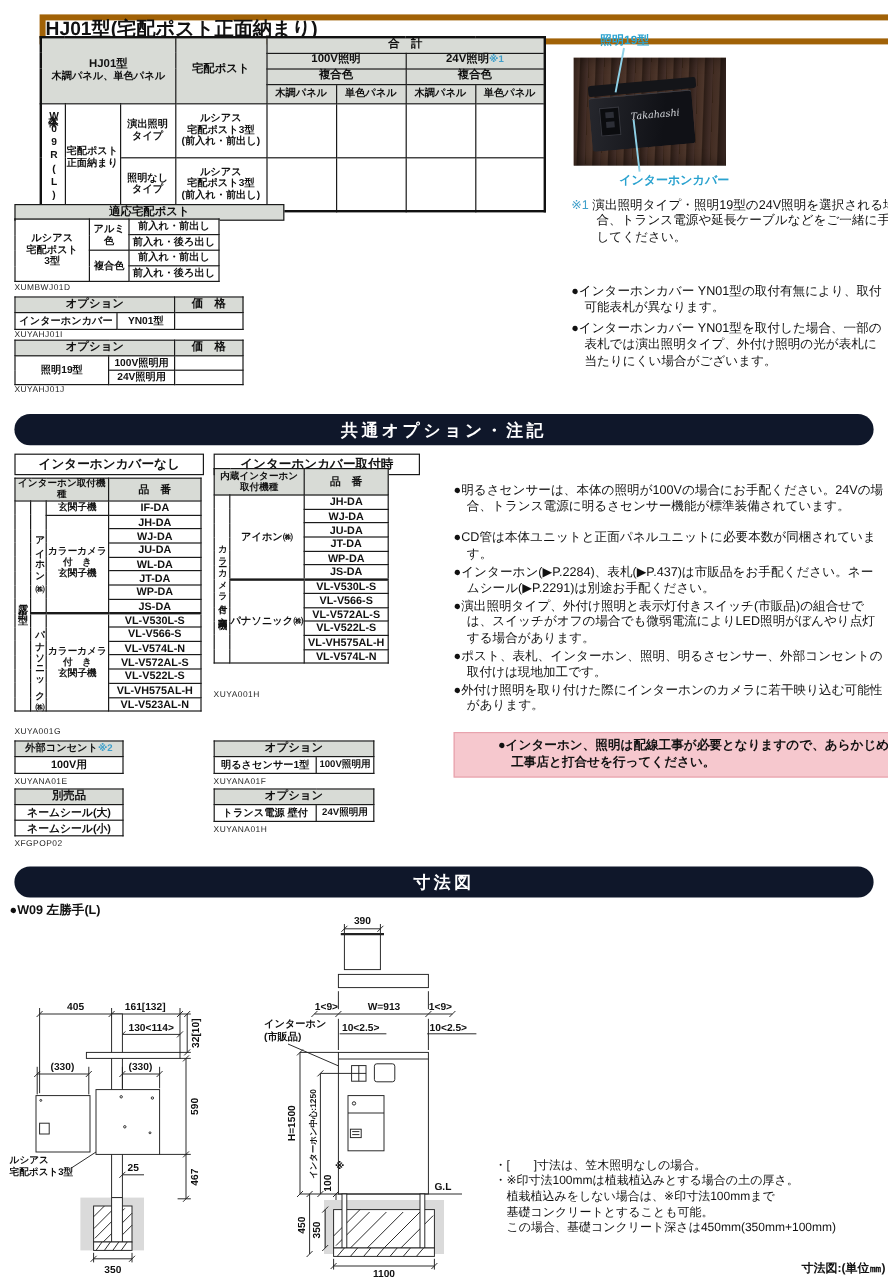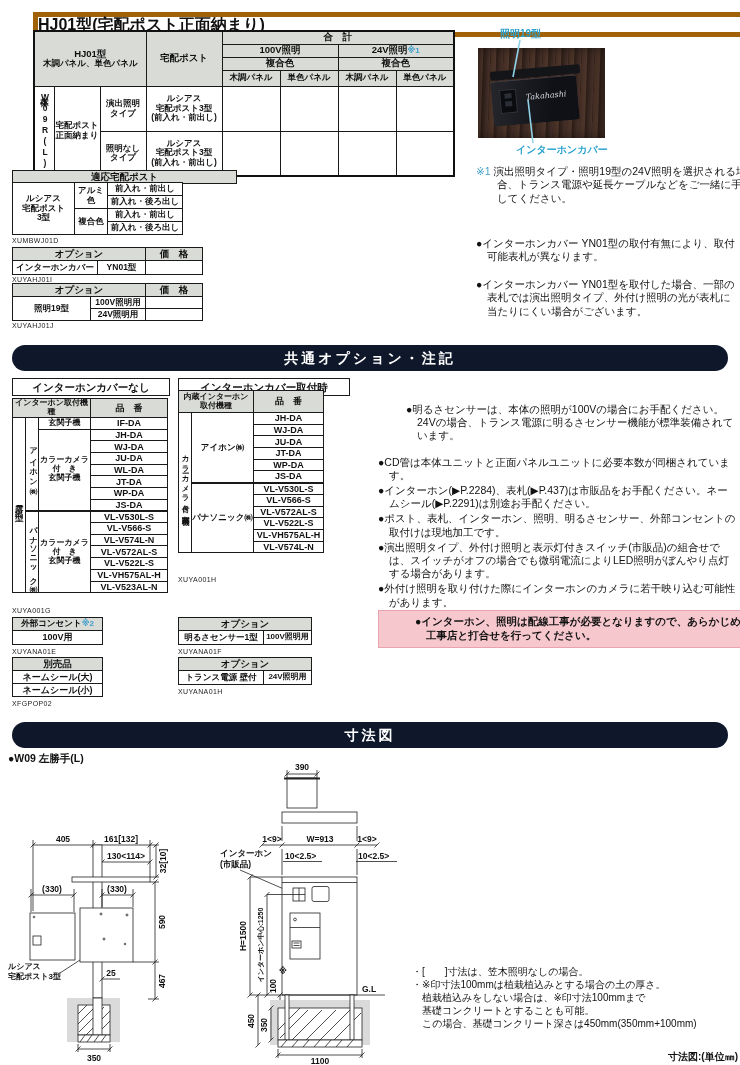--- a/index.html
+++ b/index.html
@@ -25,21 +25,21 @@
               text-align:center; line-height:16px; }
 
   
   .bar { background:#0f172a; border-radius:13px; color:#fff; font-weight:bold; font-size:14px;
          text-align:center; line-height:26px; letter-spacing:3px; height:26px; }
 
   .blue { color:#3f9fca; }
   .note { font-size:10.5px; line-height:1.28; }
   .hang { padding-left:11px; text-indent:-11px; }
   .bullets .b { padding-left:11px; text-indent:-11px; margin-bottom:2px; font-size:10.5px; line-height:13.2px; }
-  .bullets .gap { margin-bottom:13px;margin-left:28px; }
+  .bullets .gap { margin-bottom:13px; }
   .warn { background:#f6c8ce; border:1px solid #e8a3ae; font-size:10.5px; font-weight:bold;
           padding:4px 7px; line-height:1.32; }
 
   
   .photo { background:repeating-linear-gradient(92deg,#432d23 0px,#4d362b 5px,#2c1d16 6px,#45302a 12px,#352317 13px);
            box-shadow:inset 0 0 12px rgba(0,0,0,.45); }
   .lamp { position:absolute; left:12px; top:20px; width:90px; height:9px; background:#141519;
           transform:rotate(-5deg); border-radius:2px; }
   .mailbox { position:absolute; left:14px; top:30px; width:86px; height:44px; border-radius:3px;
              background:linear-gradient(100deg,#26272d,#101116 70%); transform:rotate(-5deg);
@@ -150,21 +150,21 @@
   </svg>
   <div class="abs photolabel" style="left:500px;top:27px;">照明19型</div>
   <div class="abs photolabel" style="left:516px;top:143px;">インターホンカバー</div>
 
   <div class="abs note" style="left:476px;top:165px;width:262px;padding-left:21px;text-indent:-21px;">
     <span class="blue">※1</span>
     <span>演出照明タイプ・照明19型の24V照明を選択される場合、トランス電源や延長ケーブルなどをご一緒に手配してください。</span>
   </div>
 
   <div class="abs note" style="left:476px;top:237px;width:262px;">
-    <div class="hang" style="margin-bottom:14px">●インターホンカバー YN01型の取付有無により、取付可能表札が異なります。</div>
+    <div class="hang" style="margin-bottom:4px">●インターホンカバー YN01型の取付有無により、取付可能表札が異なります。</div>
     <div class="hang">●インターホンカバー YN01型を取付した場合、一部の表札では演出照明タイプ、外付け照明の光が表札に当たりにくい場合がございます。</div>
   </div>
 
   <div class="abs boxhdr" style="left:12px;top:170px;width:223px;height:12px;">適応宅配ポスト</div>
   <table class="abs" style="left:12px;top:182px;width:170px;">
     <colgroup>
         <col style="width:62px">
         <col style="width:33px">
         <col style="width:75px">
       </colgroup>
@@ -422,22 +422,22 @@
       <td class="f8">24V照明用</td>
     </tr>
   </tbody>
     </table>
   <div class="code" style="left:178px;top:688px;">XUYANA01H</div>
 
   <div class="abs bullets" style="left:378px;top:403px;width:360px;">
     <div class="b gap">●明るさセンサーは、本体の照明が100Vの場合にお手配ください。24Vの場合、トランス電源に明るさセンサー機能が標準装備されています。</div>
     <div class="b">●CD管は本体ユニットと正面パネルユニットに必要本数が同梱されています。</div>
     <div class="b">●インターホン(▶P.2284)、表札(▶P.437)は市販品をお手配ください。ネームシール(▶P.2291)は別途お手配ください。</div>
+    <div class="b">●演出照明タイプ、外付け照明と表示灯付きスイッチ(市販品)の組合せでは、スイッチがオフの場合でも微弱電流によりLED照明がぼんやり点灯する場合があります。</div>
     <div class="b">●ポスト、表札、インターホン、照明、明るさセンサー、外部コンセントの取付けは現地加工です。</div>
-    <div class="b">●演出照明タイプ、外付け照明と表示灯付きスイッチ(市販品)の組合せでは、スイッチがオフの場合でも微弱電流によりLED照明がぼんやり点灯する場合があります。</div>
     <div class="b">●外付け照明を取り付けた際にインターホンのカメラに若干映り込む可能性があります。</div>
   </div>
 
   <div class="abs warn hang" style="left:378px;top:610px;width:342px;padding-left:47px;">●インターホン、照明は配線工事が必要となりますので、あらかじめ電気工事店と打合せを行ってください。</div>
 
   <div class="abs bar" style="left:12px;top:722px;width:716px;">寸法図</div>
 
   <div class="abs caption" style="left:8px;top:752px;">●W09 左勝手(L)</div>
 
   <svg class="abs drw" style="left:0;top:818px;" width="263" height="247" viewBox="0 0 263 247">

